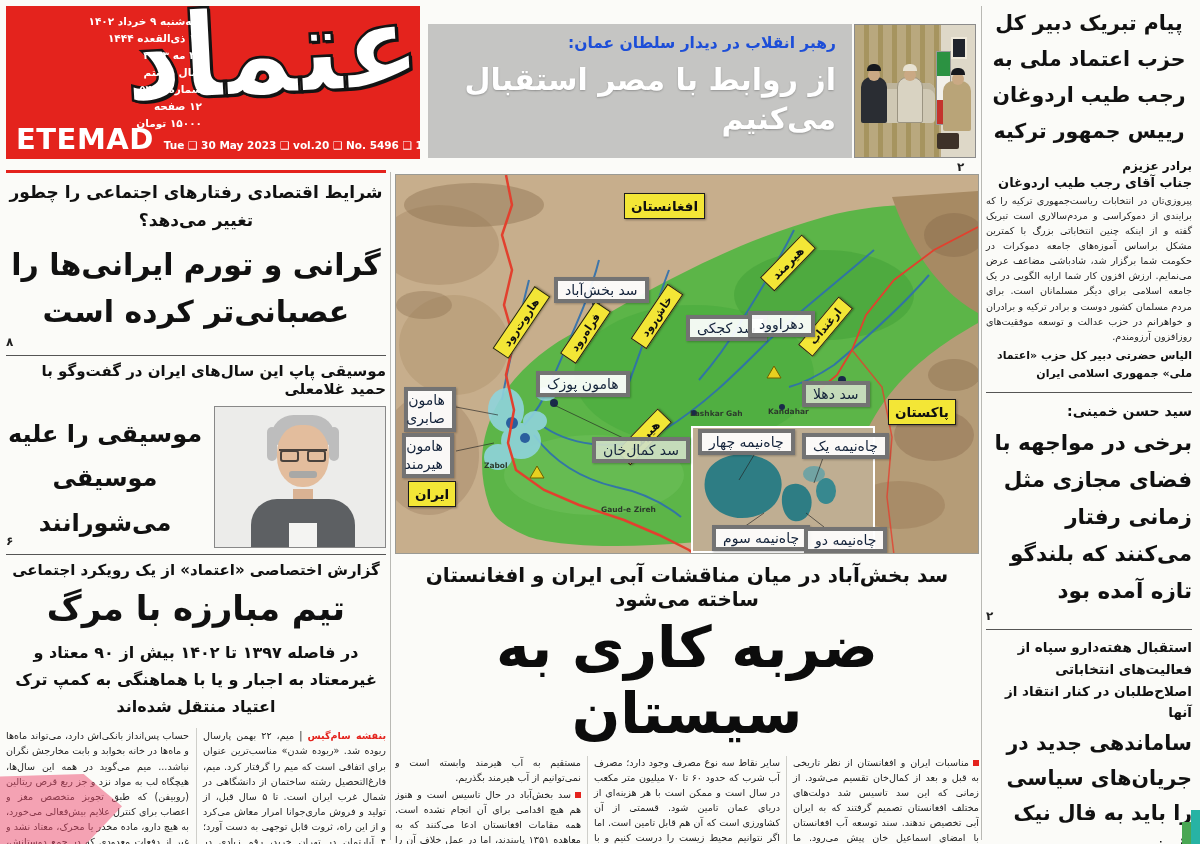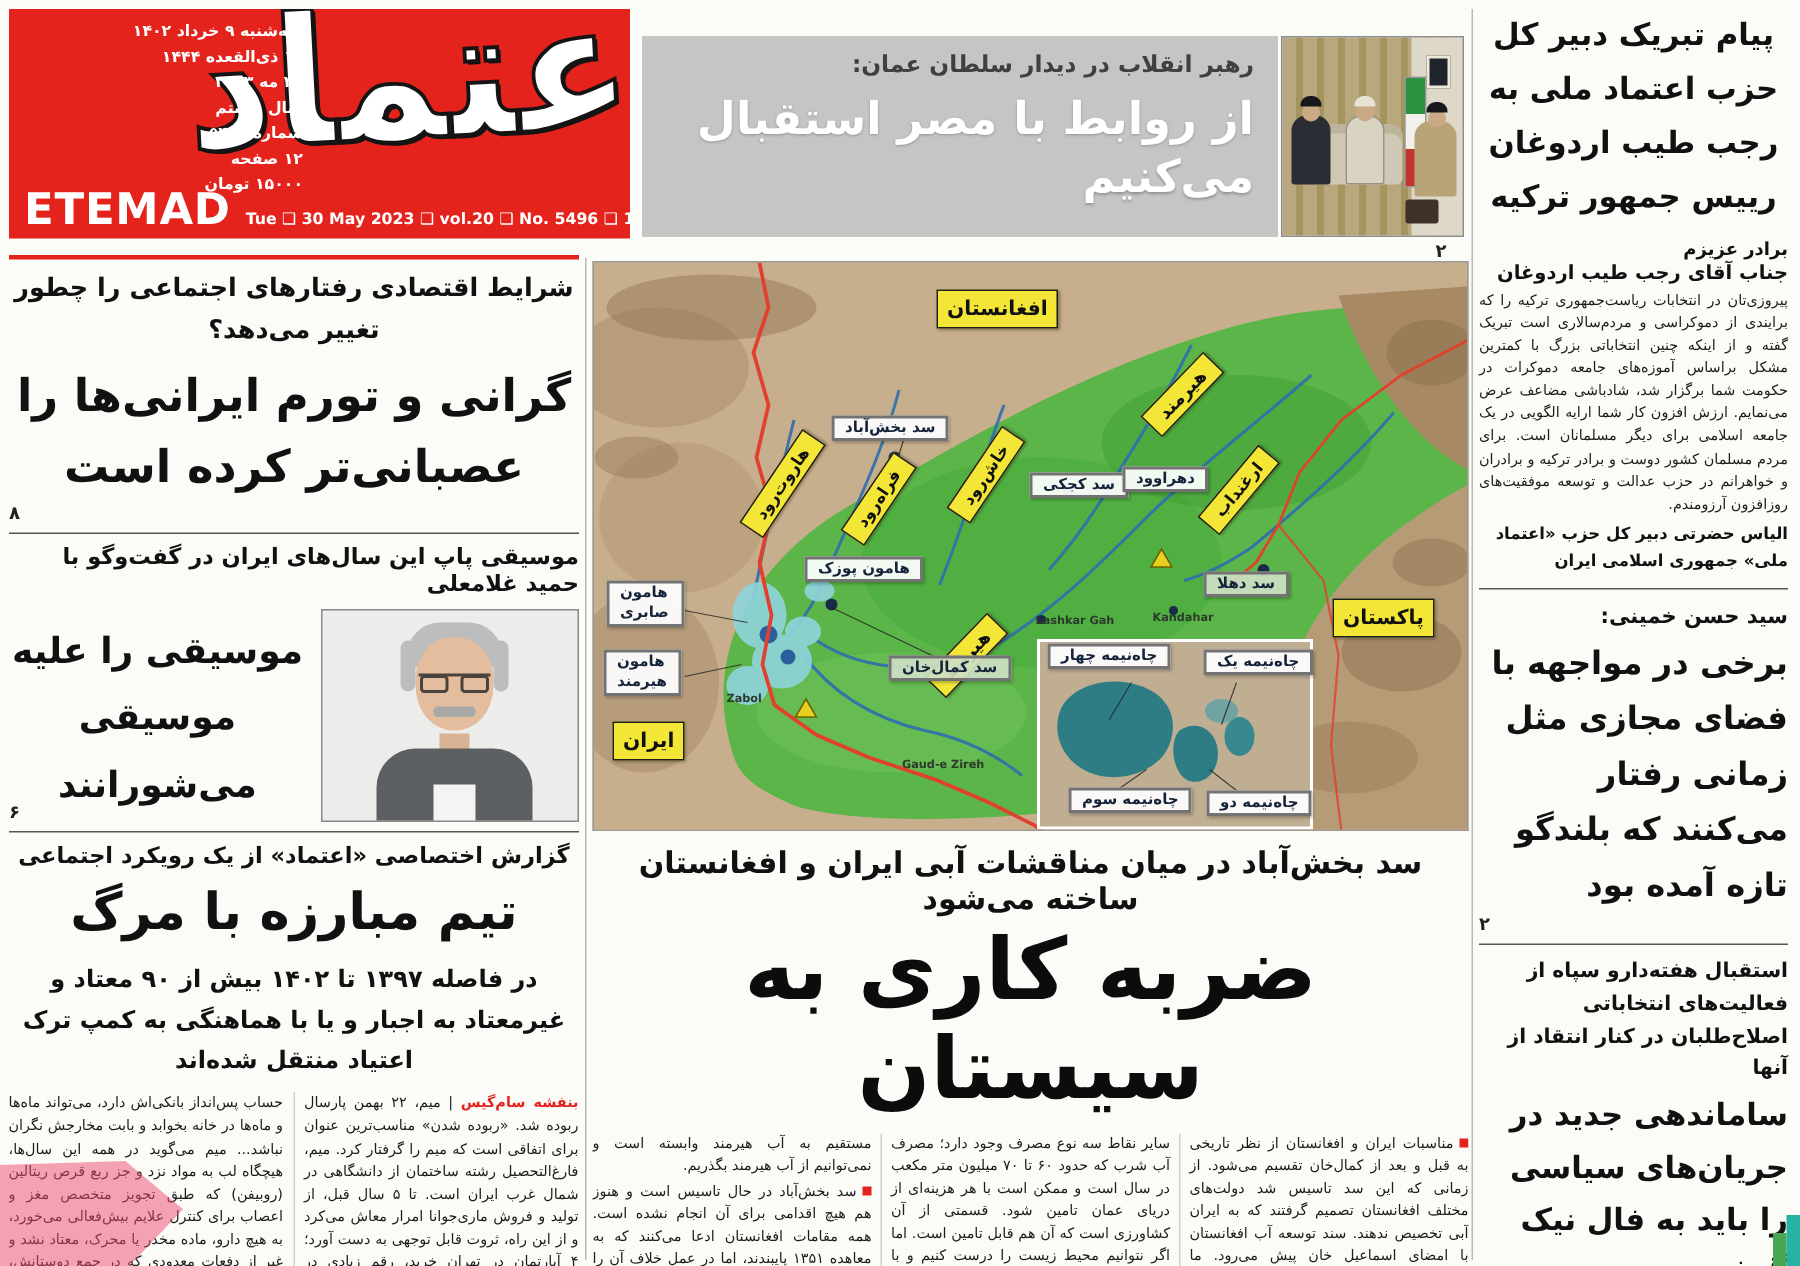--- a/index.html
+++ b/index.html
@@ -25,21 +25,21 @@
     color:#fff; font-size:10.5px; font-weight:bold; line-height:1.62; text-align:right;
   }
   .mast-en {
     position:absolute; left:10px; bottom:3px; z-index:2; direction:ltr; display:flex; align-items:baseline; gap:10px;
   }
   .mast-etemad { color:#fff; font-size:29px; font-weight:bold; letter-spacing:.5px; }
   .mast-info { color:#fff; font-size:10.5px; font-weight:bold; white-space:nowrap; }
 
   
   .lead-box { left:428px; top:24px; width:424px; height:134px; background:#c5c5c3; padding:10px 16px 8px; }
-  .lead-kicker { font-size:15.5px; font-weight:bold; color:#404040; text-align:right; }
+  .lead-kicker { font-size:15.5px; font-weight:bold; color:#1d4ed8; text-align:right; }
   .lead-headline { font-size:30px; font-weight:bold; color:#fff; text-align:right; line-height:1.3; margin-top:8px;
                    text-shadow:0 1px 2px rgba(0,0,0,.25); }
   .lead-page { left:957px; top:160px; font-size:12px; font-weight:bold; color:#222; }
 
   
   .lead-photo { left:854px; top:24px; width:122px; height:134px; background:
       repeating-linear-gradient(90deg,#b9a87e 0 9px,#a6945f 9px 14px); border:1px solid #8c8c8c; overflow:hidden; }
   .lp-wall { position:absolute; right:0; top:0; width:34px; height:100%; background:#ded8c8; }
   .lp-frame { position:absolute; right:8px; top:12px; width:16px; height:22px; background:#20242c; border:2px solid #efe9da; }
   .lp-flag { position:absolute; right:24px; top:26px; width:15px; height:74px;
@@ -97,21 +97,21 @@
   .byline { font-weight:bold; }
   .watermark { left:-6px; top:774px; width:128px; height:70px; background:rgba(238,74,110,.5);
     clip-path:polygon(0 4%, 70% 0, 100% 46%, 72% 100%, 0 100%); z-index:5; }
 
   
   .ccol { left:395px; top:174px; width:584px; }
   .mapbox { position:relative; width:584px; height:380px; border:1px solid #9a9a94; overflow:hidden; background:#c7ae8c; }
   .mlab { position:absolute; white-space:nowrap; }
   .ylab { background:#f3e636; border:1.5px solid #1d1d1d; color:#101010; font-weight:bold; font-size:11px; padding:2px 9px; box-shadow:1px 1px 2px rgba(0,0,0,.35); }
   .country { font-size:13.5px; padding:4px 6px; }
-  .wlab { background:rgba(255,255,255,.93); border:2px solid #737373; color:#14233a; font-weight:bold; font-size:10px; padding:1px 7px; box-shadow:1px 1px 2px rgba(0,0,0,.25); }
+  .wlab { background:rgba(255,255,255,.93); border:4px solid #737373; color:#14233a; font-weight:normal; font-size:14px; padding:1px 7px; box-shadow:1px 1px 2px rgba(0,0,0,.25); }
   .wlab.wrap { white-space:normal; width:52px; text-align:left; line-height:1.25; }
   .glab { background:rgba(206,223,196,.92); }
   .tinylab { position:absolute; font-size:7.5px; color:#2c3a2c; font-weight:bold; }
   .c-kicker { font-size:20px; font-weight:bold; text-align:center; margin-top:9px; }
   .c-h { font-size:57px; font-weight:bold; text-align:center; line-height:1.15; margin-top:4px; letter-spacing:-1px; color:#0c0c0c; }
   .c-bodywrap { margin-top:10px; height:146px; column-count:3; column-gap:13px; column-rule:1px solid #cfcfca; column-fill:auto; overflow:hidden; }
   .c-para { font-size:9.6px; line-height:1.56; text-align:justify; color:#1c1c1c; margin-bottom:2px; }
   .sq { display:inline-block; width:6px; height:6px; background:#e4231d; margin-left:4px; }
 </style>
 </head>

